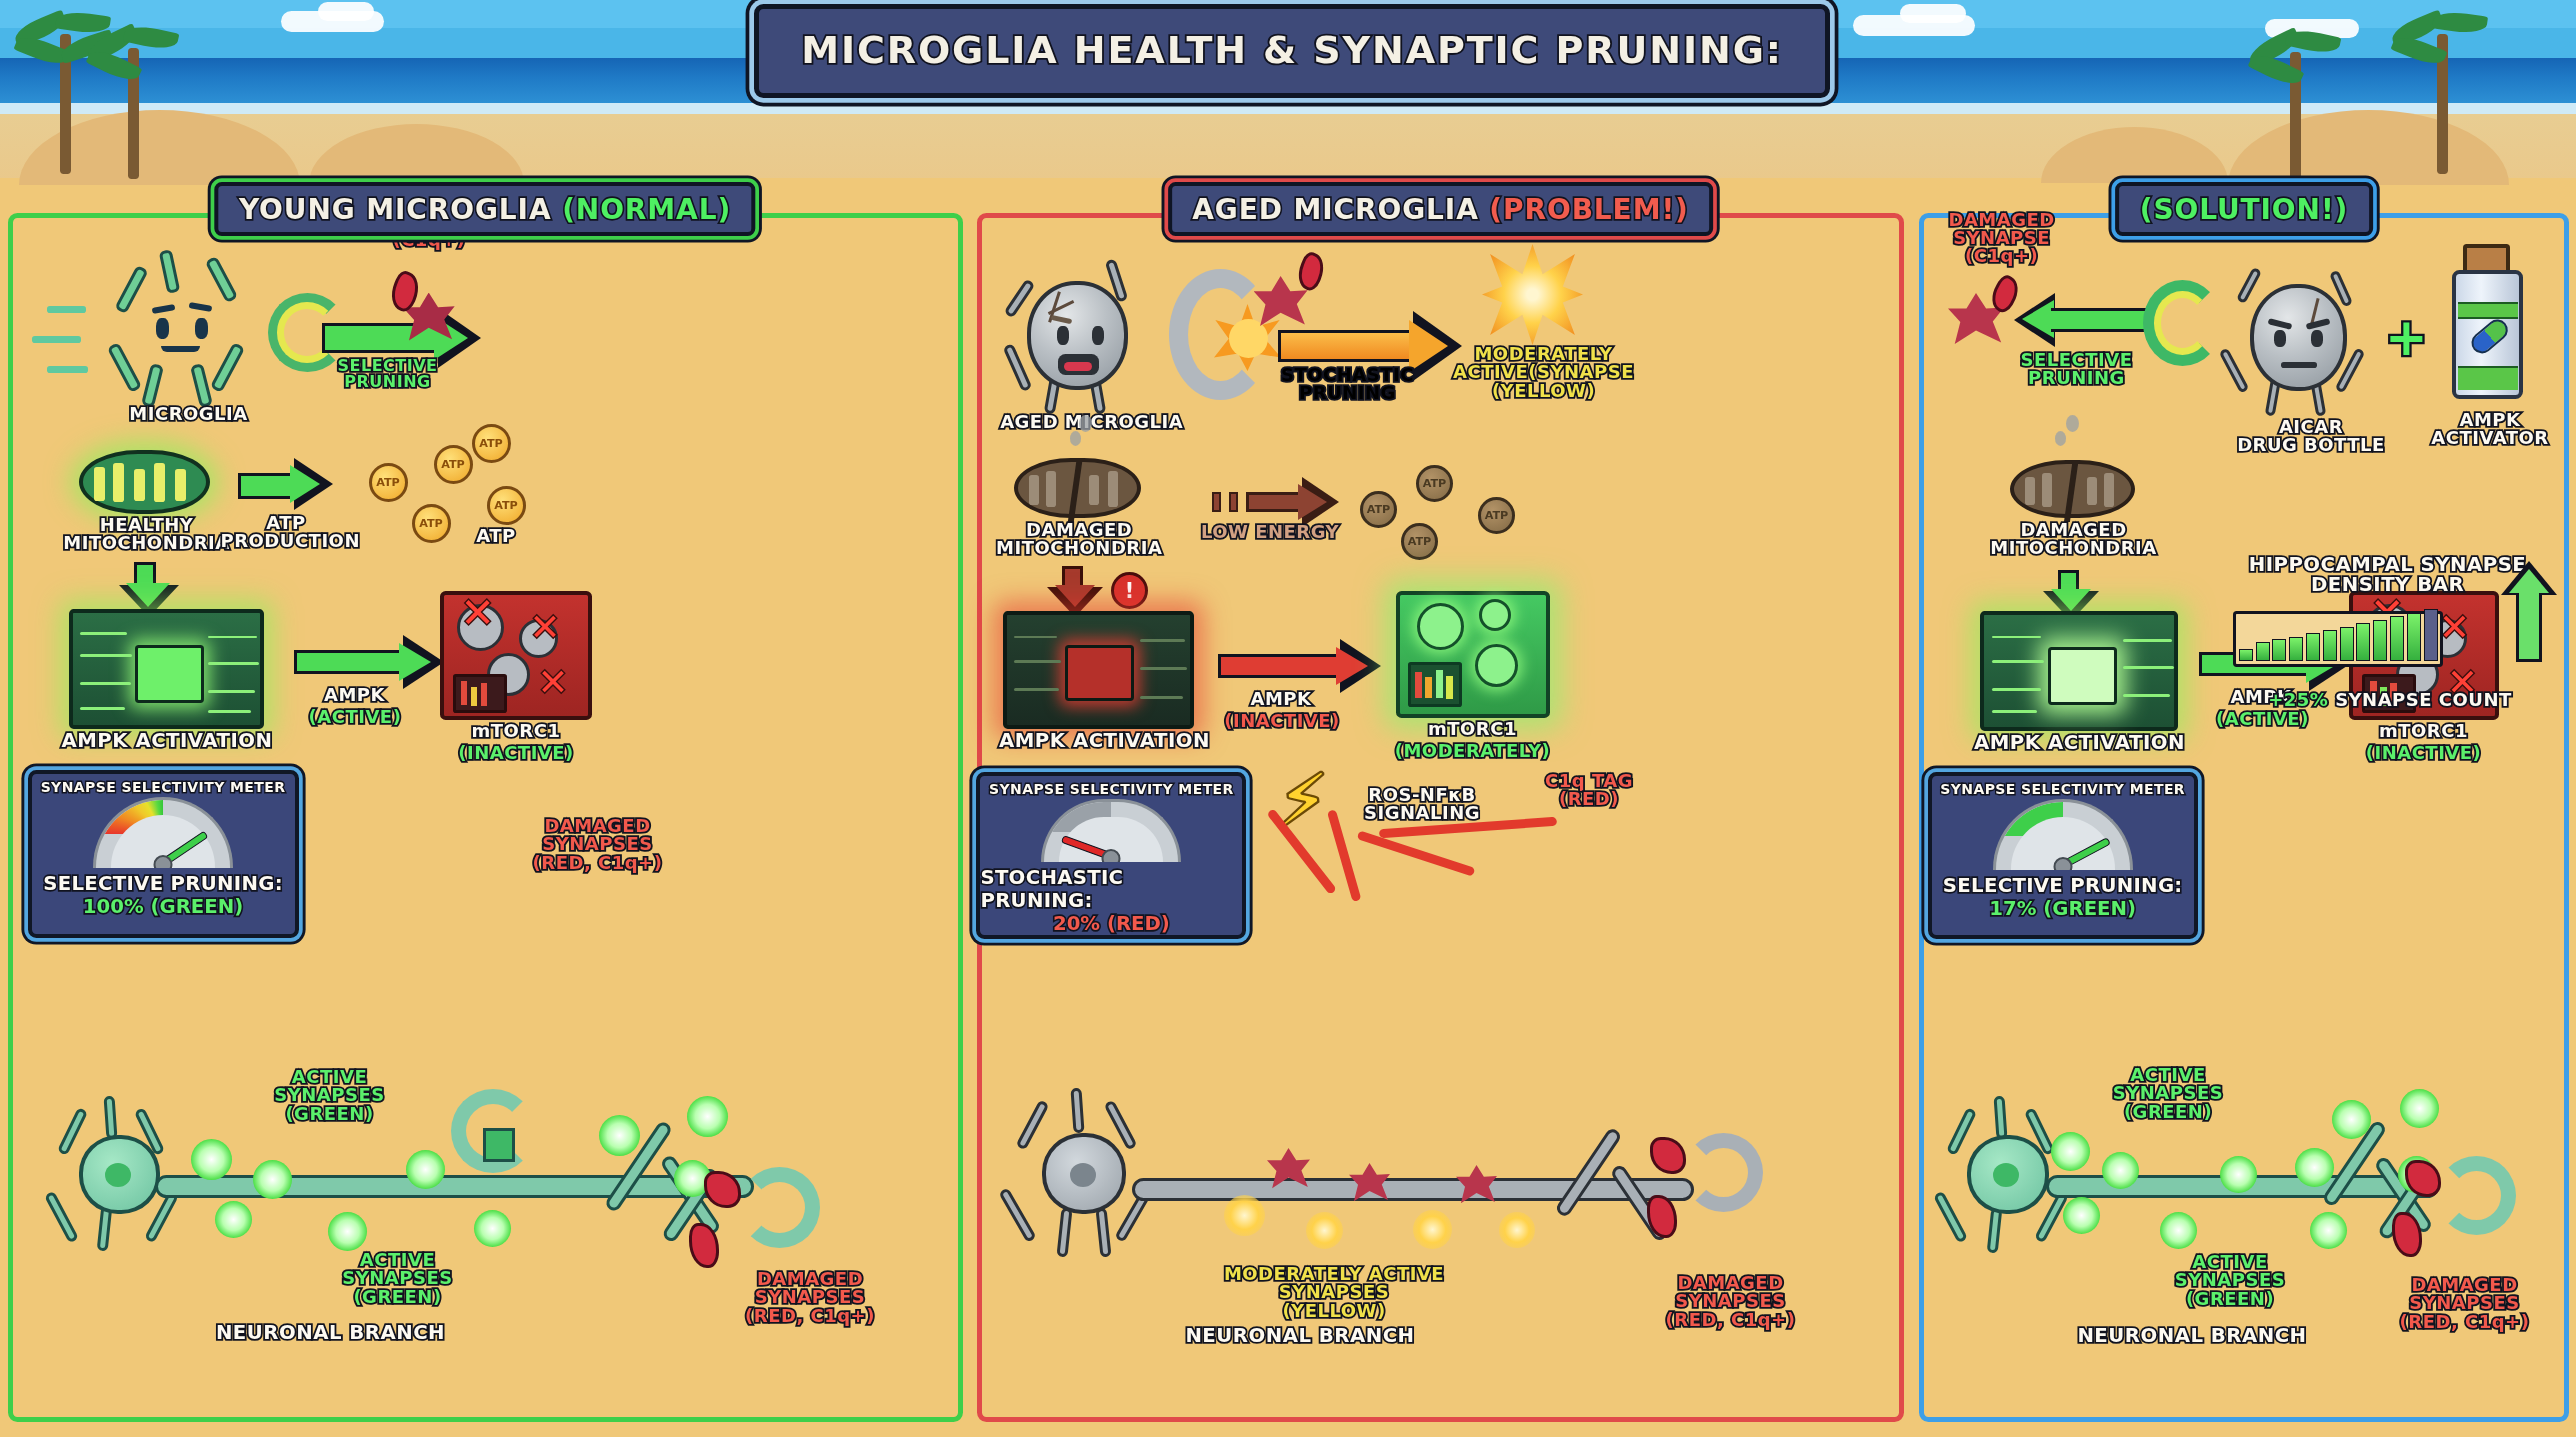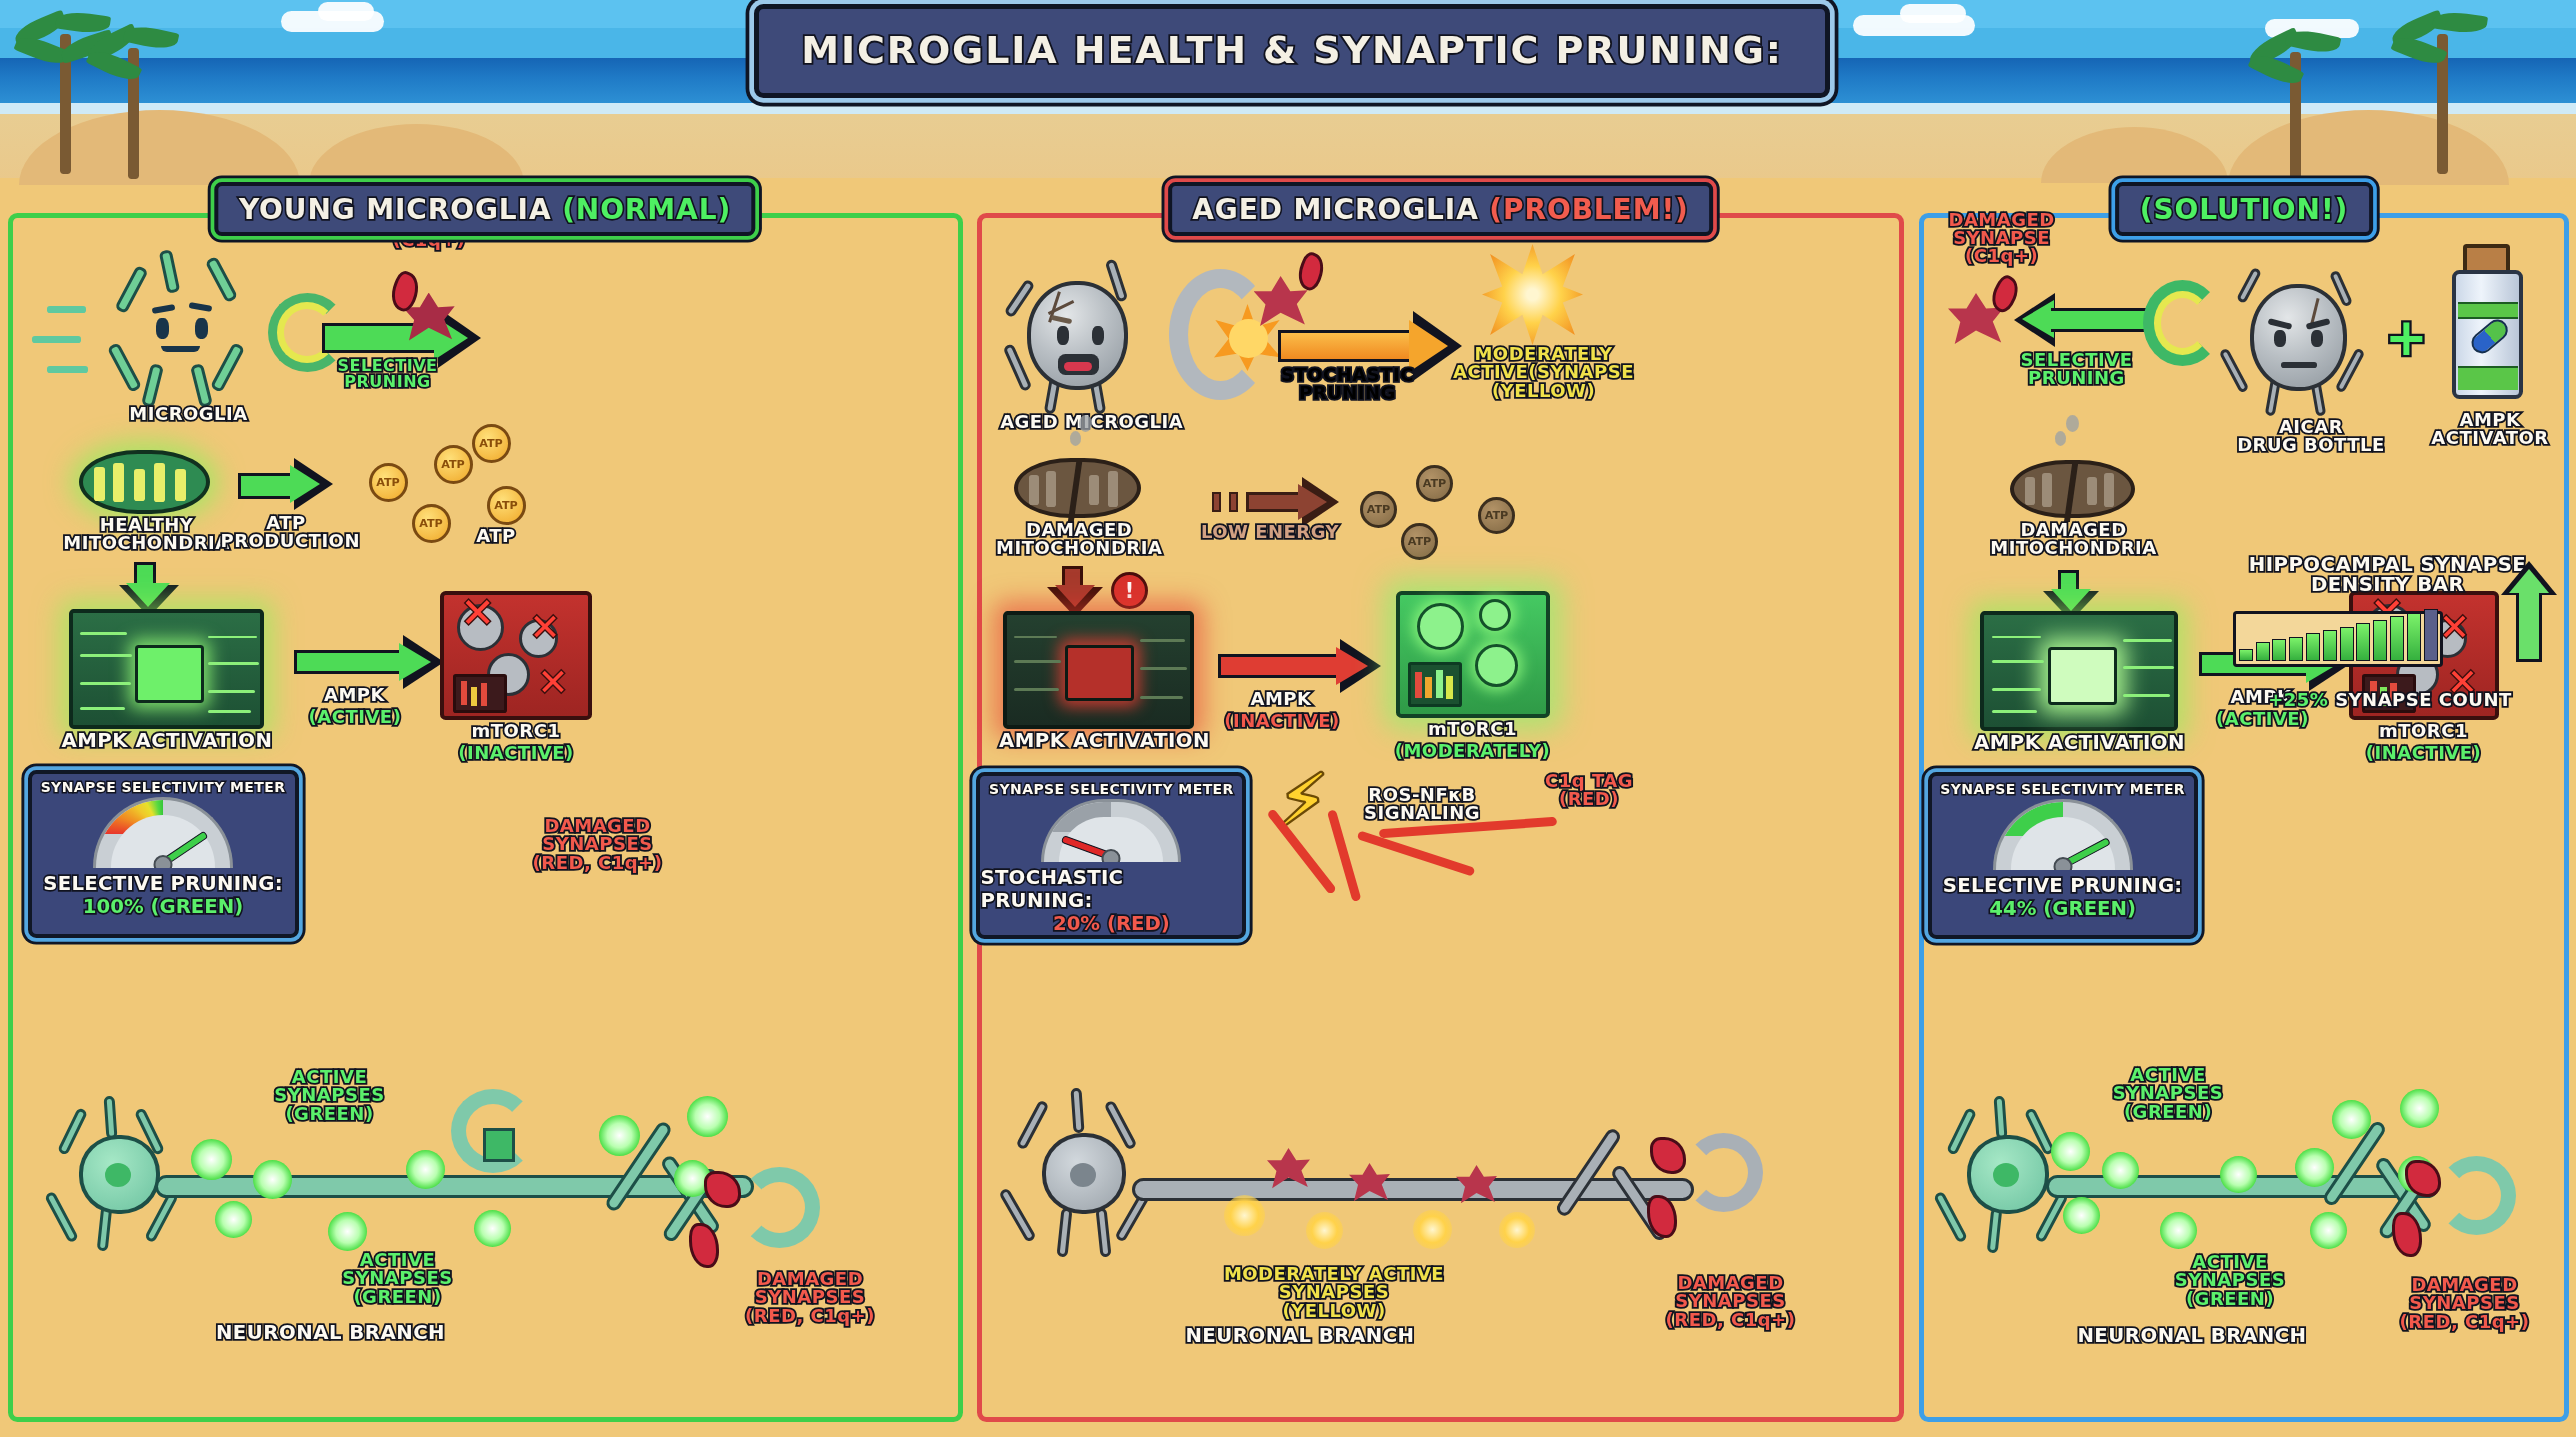--- a/index.html
+++ b/index.html
@@ -703,21 +703,21 @@
 
   <div class="meter-box" style="left:3.7px;top:554px;width:270px;height:167px;">
     <div class="meter-title">SYNAPSE SELECTIVITY METER</div>
     <div class="gauge">
       <div class="gauge-arc" style="background:conic-gradient(from 270deg, #3ecf4a 0deg, #3ecf4a 90deg, transparent 90deg);"></div>
       <div class="gauge-hole"></div>
       <div class="needle" style="background:#3ecf4a;transform:rotate(-28deg);"></div>
       <div class="hub"></div>
     </div>
     <div class="meter-line1">SELECTIVE PRUNING:</div>
-    <div class="meter-line2 lbl-green">44% (GREEN)</div>
+    <div class="meter-line2 lbl-green">17% (GREEN)</div>
   </div>
 
   <div class="lbl lbl-white f21" style="left:281px;top:337px;width:365px;">HIPPOCAMPAL SYNAPSE
 DENSITY BAR</div>
   <div class="dbar" id="dbar" style="left:309px;top:393px;height:56px;">
       <div class="b" style="height: 12px;"></div>
       <div class="b" style="height: 19px;"></div>
       <div class="b" style="height: 22.5px;"></div>
       <div class="b" style="height: 24px;"></div>
       <div class="b" style="height: 28px;"></div>

